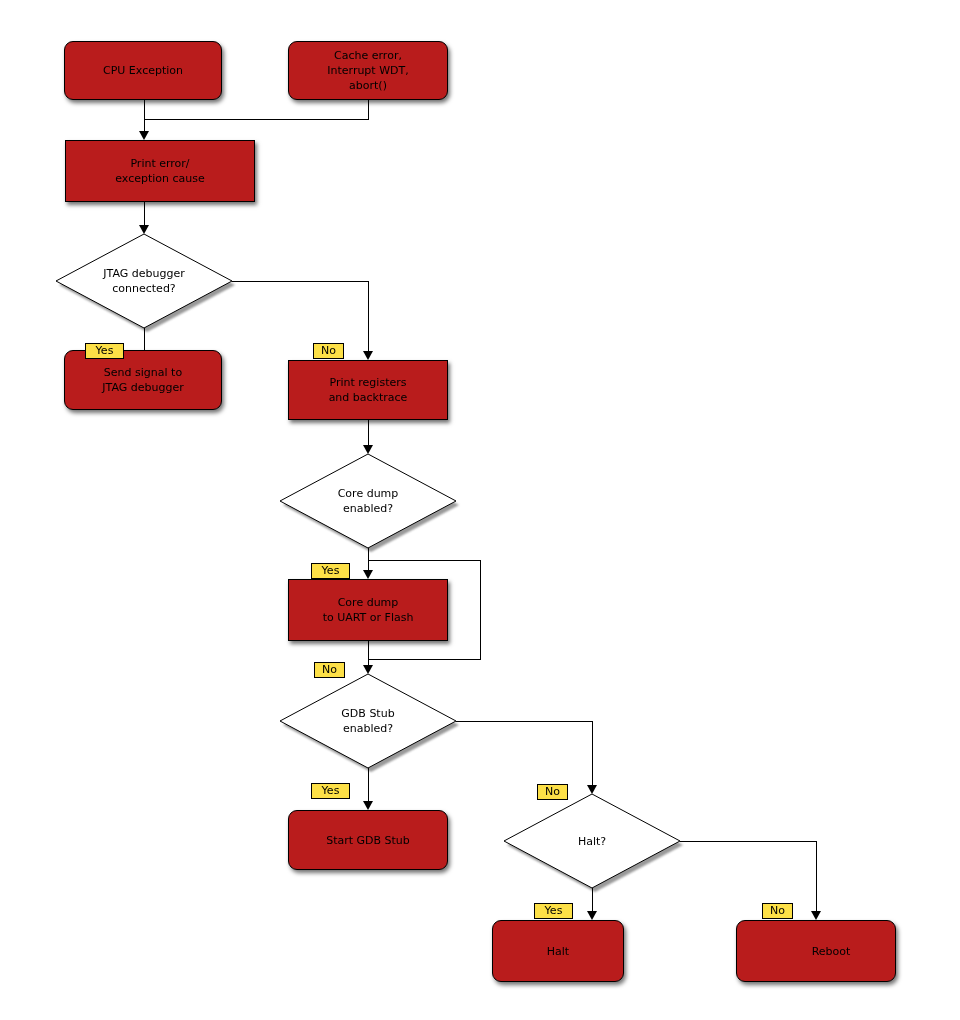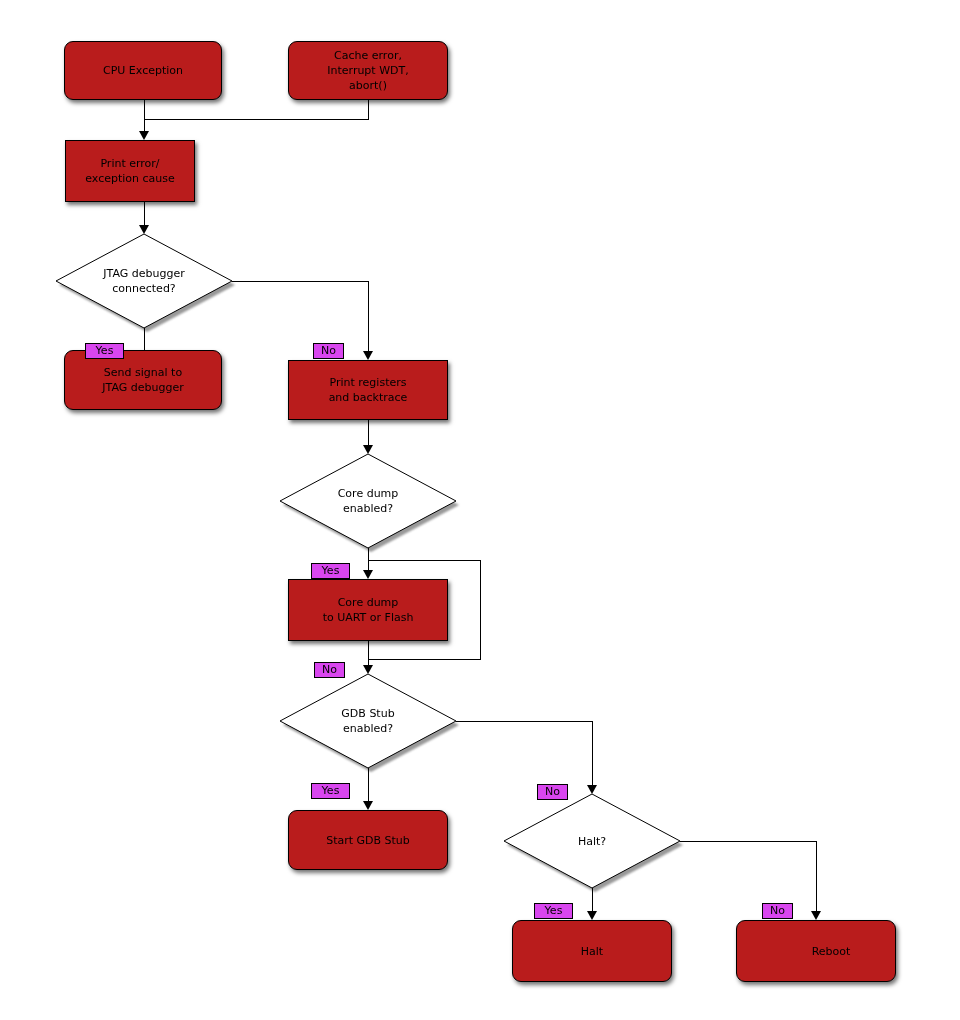--- a/index.html
+++ b/index.html
@@ -63,21 +63,21 @@
   .dtext {
     position: absolute;
     display: flex;
     align-items: center;
     justify-content: center;
     text-align: center;
     box-sizing: border-box;
   }
   .elabel {
     position: absolute;
-    background: #d946ef;
+    background: #fde047;
     border: 1px solid #000000;
     height: 14px;
     line-height: 13px;
     text-align: center;
     box-sizing: content-box;
   }
 </style>
 </head>
 <body>
 
@@ -138,21 +138,21 @@
   <div class="node rounded" style="left:64px; top:41px; width:158px; height:59px;">
     <span class="node-label">CPU Exception</span>
   </div>
 
   <div class="node rounded" style="left:288px; top:41px; width:160px; height:59px;">
     <span class="node-label">Cache error,
 Interrupt WDT,
 abort()</span>
   </div>
 
-  <div class="node" style="left:65px; top:140px; width:130px; height:62px;">
+  <div class="node" style="left:65px; top:140px; width:190px; height:62px;">
     <span class="node-label">Print error/
 exception cause</span>
   </div>
 
   <div class="node rounded" style="left:64px; top:350px; width:158px; height:60px;text-align:center;">
     <span class="node-label">Send signal to
 JTAG debugger</span>
   </div>
 
   <div class="node" style="left:288px; top:360px; width:160px; height:60px;">
@@ -162,21 +162,21 @@
 
   <div class="node" style="left:288px; top:579px; width:160px; height:62px;">
     <span class="node-label">Core dump
 to UART or Flash</span>
   </div>
 
   <div class="node rounded" style="left:288px; top:810px; width:160px; height:60px;">
     <span class="node-label">Start GDB Stub</span>
   </div>
 
-  <div class="node rounded" style="left:512px; top:920px; width:160px; height:62px;text-align:right;">
+  <div class="node rounded" style="left:492px; top:920px; width:132px; height:62px;text-align:right;">
     <span class="node-label">Halt</span>
   </div>
 
   <div class="node rounded" style="left:736px; top:920px; width:160px; height:62px;padding-left:30px;">
     <span class="node-label">Reboot</span>
   </div>
 
   <div class="dtext" style="left:56px; top:234px; width:176px; height:94px;">
     <span class="dtext-label">JTAG debugger
 connected?</span>

